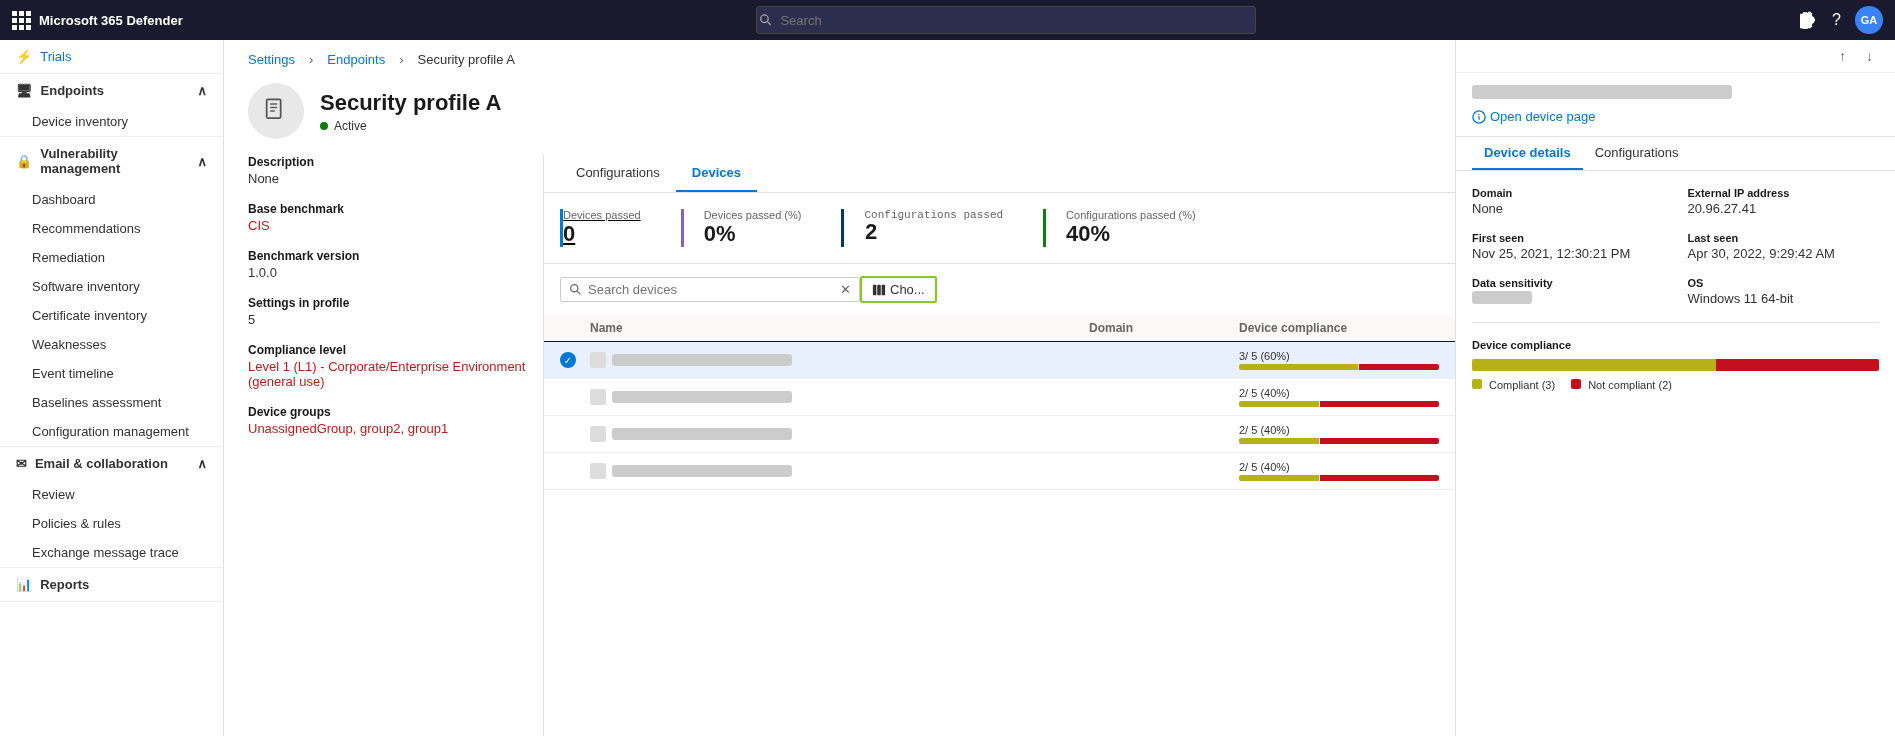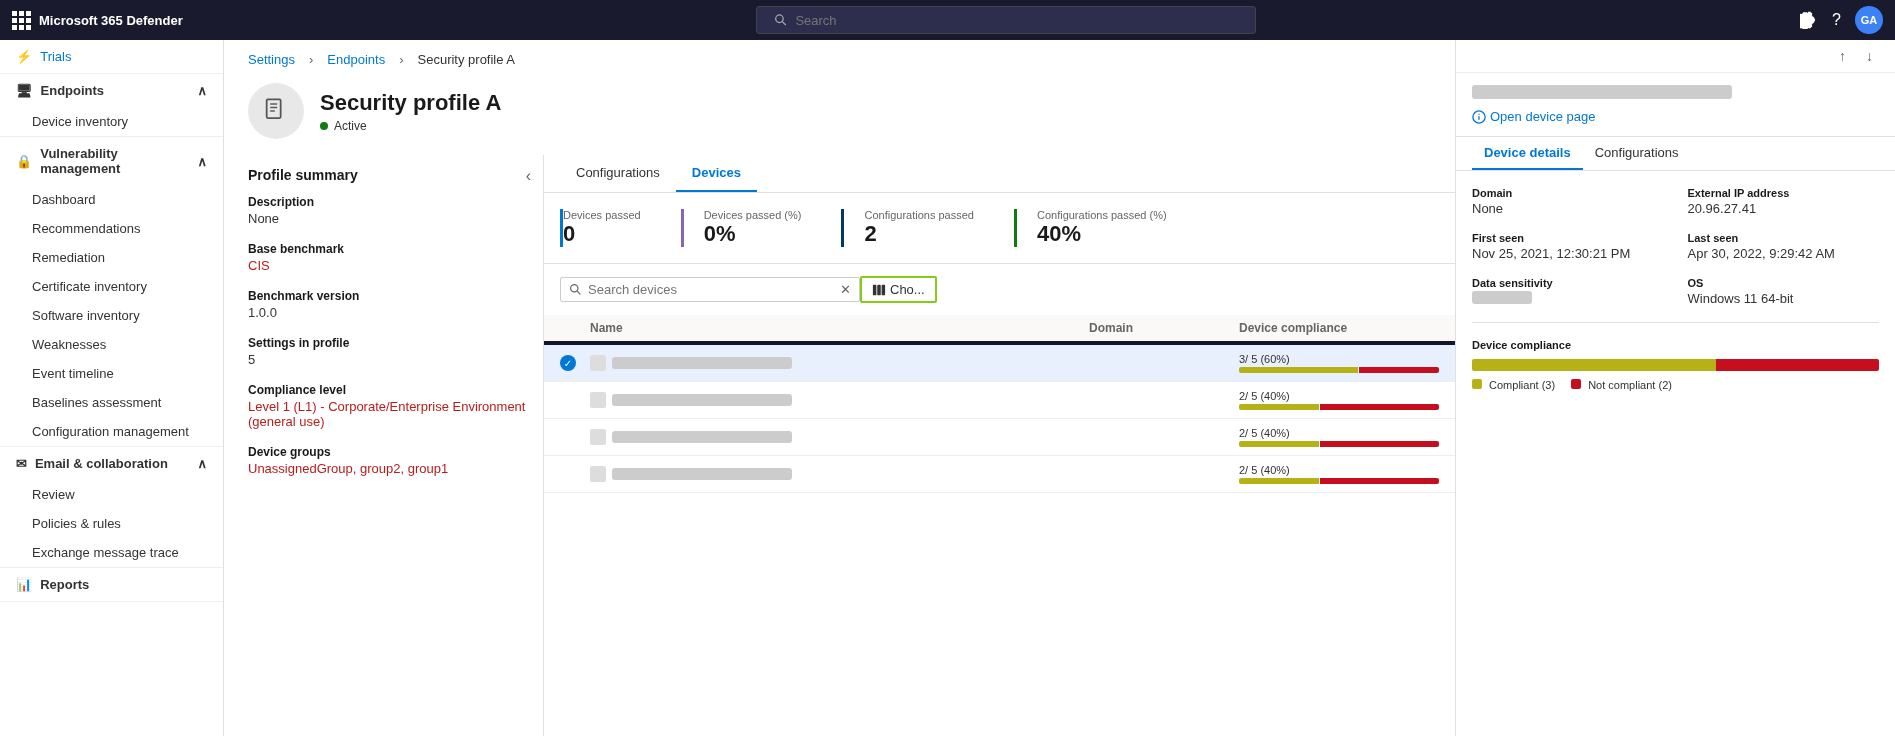--- a/index.html
+++ b/index.html
@@ -12,21 +12,21 @@
       display: flex;
       align-items: center;
       padding: 0 12px;
       gap: 10px;
       flex-shrink: 0;
     }
     .topbar-logo { display: flex; align-items: center; gap: 8px; color: white; font-size: 13px; font-weight: 600; min-width: 200px; }
     .topbar-logo .grid-icon { display: grid; grid-template-columns: repeat(3,5px); gap:2px; }
     .topbar-logo .grid-icon span { width:5px; height:5px; background:white; display:block; }
     .topbar-search { flex: 1; display: flex; justify-content: center; }
-    .search-box { background: #2d2d4e; border: 1px solid #444; border-radius: 3px; display: flex; align-items: center; padding: 0 17px; gap: 8px; width: 500px; height: 28px; color: #ccc; font-size: 13px; }
+    .search-box { background: #2d2d4e; border: 1px solid #444; border-radius: 3px; display: flex; align-items: center; padding: 0 2px; gap: 8px; width: 500px; height: 28px; color: #ccc; font-size: 13px; }
     .search-box input { background: transparent; border: none; outline: none; color: #ccc; font-size: 13px; width: 100%; }
     .topbar-actions { display: flex; align-items: center; gap: 14px; color: white; margin-left: auto; }
     .topbar-avatar { width: 28px; height: 28px; background: #3b82f6; border-radius: 50%; display: flex; align-items: center; justify-content: center; color: white; font-size: 11px; font-weight: 600; }
 
     
     .layout { display: flex; flex: 1; overflow: hidden; }
 
     
     .sidebar { width: 224px; background: #fff; border-right: 1px solid #e0e0e0; overflow-y: auto; flex-shrink: 0; }
     .sidebar-section { border-bottom: 1px solid #eee; }
@@ -64,37 +64,37 @@
     
     .devices-panel { flex: 1; display: flex; flex-direction: column; overflow: hidden; }
     .panel-tabs { display: flex; border-bottom: 1px solid #e0e0e0; padding: 0 16px; }
     .panel-tab { padding: 10px 16px; cursor: pointer; color: #333; font-size: 13px; border-bottom: 2px solid transparent; }
     .panel-tab.active { color: #0078d4; border-bottom: 2px solid #0078d4; font-weight: 600; }
 
     
     .stats-row { display: flex; padding: 16px; gap: 0; border-bottom: 1px solid #e0e0e0; }
     .stat-item { display: flex; flex-direction: column; padding: 0 20px; border-left: 3px solid; }
     .stat-item:first-child { padding-left: 0; }
-    .stat-item.blue { border-left-color: #0078d4; }
+    .stat-item.blue { border-left-color: #0078d4; text-decoration: underline; }
     .stat-item.purple { border-left-color: #8764b8; }
     .stat-item.darkblue { border-left-color: #003966; }
     .stat-item.green { border-left-color: #107c10; }
     .stat-label { font-size: 11px; color: #666; }
     .stat-value { font-size: 22px; font-weight: 600; color: #1a1a1a; }
 
     
     .devices-search { display: flex; align-items: center; padding: 12px 16px; gap: 0; }
     .devices-search-box { display: flex; align-items: center; border: 1px solid #ccc; border-radius: 2px; padding: 4px 8px; gap: 6px; flex: 1; max-width: 300px; background: #fff; }
     .devices-search-box input { border: none; outline: none; font-size: 13px; flex: 1; }
     .search-clear { cursor: pointer; color: #666; }
     .columns-btn { display: flex; align-items: center; gap: 4px; padding: 4px 10px; border: 2px solid #84cc16; background: #fff; cursor: pointer; border-radius: 2px; font-size: 13px; color: #333; }
 
     
     .devices-table { flex: 1; overflow-y: auto; }
-    .table-header { display: flex; align-items: center; padding: 6px 16px; border-bottom: 4px solid #0f172a; background: #faf9f8; font-weight: 600; font-size: 12px; color: #666; }
+    .table-header { display: flex; align-items: center; padding: 6px 16px; border-bottom: 1px solid #0f172a; background: #faf9f8; font-weight: 600; font-size: 12px; color: #666; }
     .col-check { width: 30px; flex-shrink: 0; }
     .col-name { flex: 1; }
     .col-domain { width: 150px; flex-shrink: 0; }
     .col-compliance { width: 200px; flex-shrink: 0; }
     .table-row { display: flex; align-items: center; padding: 8px 16px; border-bottom: 1px solid #eee; cursor: pointer; font-size: 13px; }
     .table-row.selected { background: #e8f0fe; }
     .row-check { width: 30px; flex-shrink: 0; display: flex; align-items: center; }
     .row-check .checkmark { width: 16px; height: 16px; background: #0078d4; border-radius: 50%; display: flex; align-items: center; justify-content: center; color: white; font-size: 10px; }
     .row-name { flex: 1; color: #333; display: flex; align-items: center; gap: 6px; }
     .row-name .device-icon { width: 16px; height: 16px; background: #ddd; border-radius: 2px; flex-shrink: 0; }
@@ -198,24 +198,24 @@
       <div class="sidebar-sub-item">
         <span>Dashboard</span>
       </div>
       <div class="sidebar-sub-item">
         <span>Recommendations</span>
       </div>
       <div class="sidebar-sub-item">
         <span>Remediation</span>
       </div>
       <div class="sidebar-sub-item">
+        <span>Software inventory</span>
+      </div>
+      <div class="sidebar-sub-item">
         <span>Certificate inventory</span>
-      </div>
-      <div class="sidebar-sub-item">
-        <span>Software inventory</span>
       </div>
       <div class="sidebar-sub-item">
         <span>Weaknesses</span>
       </div>
       <div class="sidebar-sub-item">
         <span>Event timeline</span>
       </div>
       <div class="sidebar-sub-item">
         <span>Baselines assessment</span>
       </div>
@@ -278,24 +278,20 @@
           <div class="profile-status">
             <span class="status-dot"></span>
             <span>Active</span>
           </div>
         </div>
       </div>
 
       <div class="profile-body">
 
         <div class="profile-summary">
-          <div style="position:relative; padding-right:32px;">
-            <div class="summary-title">Profile summary</div>
-            <span class="summary-collapse">‹</span>
-          </div>
           <div class="summary-scroll-area">
             <div class="summary-field">
               <div class="summary-label">Description</div>
               <div class="summary-value">None</div>
             </div>
             <div class="summary-field">
               <div class="summary-label">Base benchmark</div>
               <div class="summary-value">
                 <a href="#">CIS</a>
               </div>
@@ -332,21 +328,21 @@
 
           <div class="stats-row">
             <div class="stat-item blue">
               <span class="stat-label">Devices passed</span>
               <span class="stat-value">0</span>
             </div>
             <div class="stat-item purple" style="margin-left:20px;">
               <span class="stat-label">Devices passed (%)</span>
               <span class="stat-value">0%</span>
             </div>
-            <div class="stat-item darkblue" style="margin-left:20px;">
+            <div class="stat-item darkblue" style="margin-left:20px;font-family:Liberation Mono, monospace;">
               <span class="stat-label">Configurations passed</span>
               <span class="stat-value">2</span>
             </div>
             <div class="stat-item green" style="margin-left:20px;">
               <span class="stat-label">Configurations passed (%)</span>
               <span class="stat-value">40%</span>
             </div>
           </div>
 
           <div class="devices-search">

